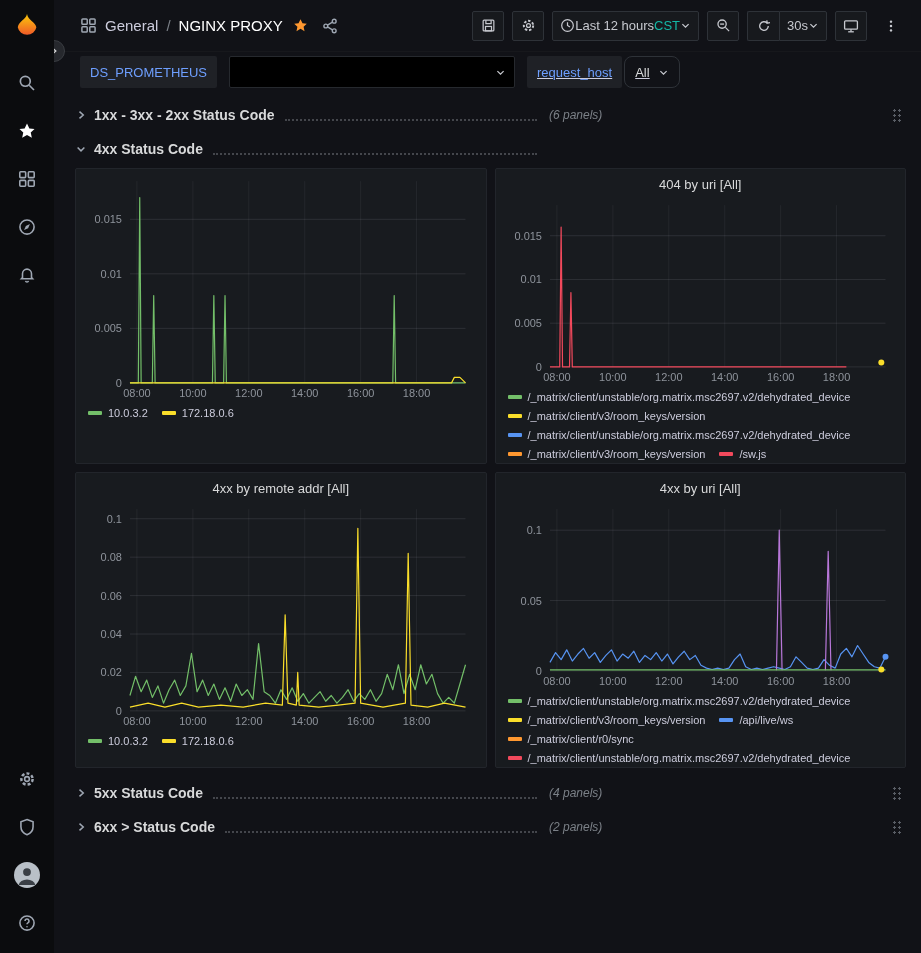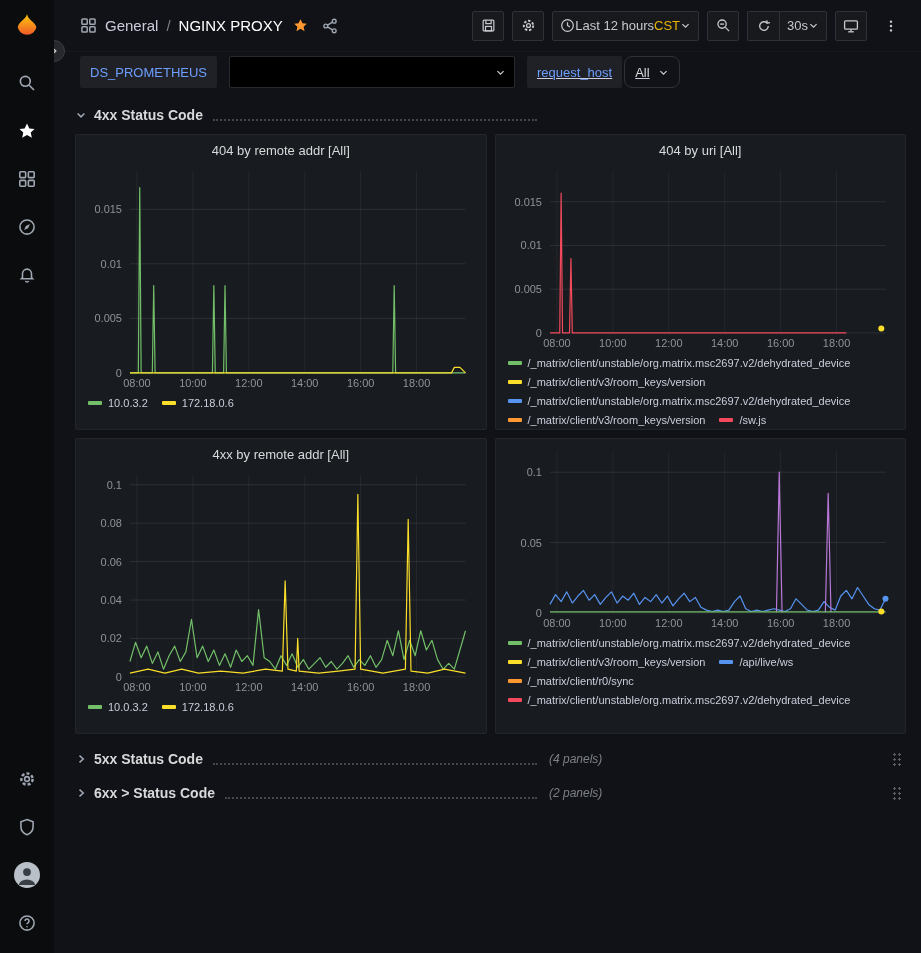--- a/index.html
+++ b/index.html
@@ -27,21 +27,21 @@
   .apps-icon{color:#9fa7b3;display:flex;}
   .crumb-section{color:#ccccdc;font-size:15px;cursor:pointer;}
   .crumb-sep{color:#7b8087;font-size:15px;}
   .crumb-title{color:#ffffff;font-size:15px;font-weight:500;cursor:pointer;}
   .star-fav{color:#ff9830;display:flex;margin-left:2px;cursor:pointer;}
   .share-btn{color:#9fa7b3;display:flex;margin-left:6px;cursor:pointer;}
   .header-right{margin-left:auto;display:flex;align-items:center;gap:8px;}
   .tb-btn{height:30px;min-width:32px;padding:0 7px;border:1px solid #2e3238;background:#17191d;
     border-radius:2px;display:flex;align-items:center;justify-content:center;
     color:#c7c9cf;font-size:13px;cursor:pointer;white-space:nowrap;}
-  .tb-btn .tz{color:#eab308;}
+  .tb-btn .tz{color:#14b8a6;}
   .tb-group{display:flex;align-items:center;}
   .tb-group .tb-btn:first-child{border-right:none;border-radius:2px 0 0 2px;}
   .tb-group .tb-btn:last-child{border-radius:0 2px 2px 0;}
   .kebab-btn{border:none;background:transparent;}
   
   .varbar{height:38px;display:flex;align-items:center;gap:12px;padding:2px 14px 0 26px;flex:none;}
   .var-chip{height:32px;display:flex;align-items:center;padding:0 10px;background:#1f2126;
     color:#6e9fff;font-weight:500;border-radius:2px;cursor:pointer;}
   .var-select{width:286px;height:32px;background:#000;border:1px solid #26292e;border-radius:2px;
     display:flex;align-items:center;justify-content:flex-end;padding:0 8px;color:#c7c9cf;cursor:pointer;}
@@ -263,36 +263,48 @@
           <span>All</span>
           <svg width="11" height="11" viewBox="0 0 16 16" fill="none" stroke="#c7c9cf" stroke-width="1.8">
             <polyline points="3.5 6 8 10.5 12.5 6"></polyline>
           </svg>
         </div>
       </div>
     </div>
 
     <div class="content">
 
+      <div class="row-header">
+        <div class="row-left">
+          <span class="row-chev">
+            <svg width="12" height="12" viewBox="0 0 16 16" fill="none" stroke="currentColor" stroke-width="2">
+                <polyline points="6 3.5 11 8 6 12.5"></polyline>
+              </svg>
+          </span>
+          <span class="row-title">1xx - 3xx - 2xx Status Code</span>
+          <span class="row-dots"></span>
+        </div>
+        <span class="panels-label">(6 panels)</span>
+        <span class="drag-handle"></span>
+      </div>
 
       <div class="row-header">
         <div class="row-left">
           <span class="row-chev">
             <svg width="12" height="12" viewBox="0 0 16 16" fill="none" stroke="currentColor" stroke-width="2">
                 <polyline points="3.5 6 8 10.5 12.5 6"></polyline>
               </svg>
           </span>
           <span class="row-title">4xx Status Code</span>
           <span class="row-dots"></span>
         </div>
       </div>
 
       <div class="grid">
         <div class="panel">
-          <div class="panel-title">404 by remote addr [All]</div>
           <div class="chart-wrap h-tall">
             <svg viewBox="0 0 390 228">
                 <line x1="51" x2="51" y1="8" y2="210" stroke="rgba(204,204,220,0.07)" stroke-width="1"></line>
                 <text x="51" y="224" text-anchor="middle" fill="#8e939b" font-size="11">08:00</text>
                 <line x1="107" x2="107" y1="8" y2="210" stroke="rgba(204,204,220,0.07)" stroke-width="1"></line>
                 <text x="107" y="224" text-anchor="middle" fill="#8e939b" font-size="11">10:00</text>
                 <line x1="163" x2="163" y1="8" y2="210" stroke="rgba(204,204,220,0.07)" stroke-width="1"></line>
                 <text x="163" y="224" text-anchor="middle" fill="#8e939b" font-size="11">12:00</text>
                 <line x1="219" x2="219" y1="8" y2="210" stroke="rgba(204,204,220,0.07)" stroke-width="1"></line>
                 <text x="219" y="224" text-anchor="middle" fill="#8e939b" font-size="11">14:00</text>
@@ -411,20 +423,21 @@
                 <span class="legend-swatch" style="background: rgb(115, 191, 105);"></span>
                 <span>10.0.3.2</span>
               </div>
               <div class="legend-item">
                 <span class="legend-swatch" style="background: rgb(250, 222, 42);"></span>
                 <span>172.18.0.6</span>
               </div>
             </div>
         </div>
         <div class="panel">
+          <div class="panel-title">4xx by uri [All]</div>
           <div class="chart-wrap h-short">
             <svg viewBox="0 0 390 188">
                 <line x1="51" x2="51" y1="8" y2="170" stroke="rgba(204,204,220,0.07)" stroke-width="1"></line>
                 <text x="51" y="184" text-anchor="middle" fill="#8e939b" font-size="11">08:00</text>
                 <line x1="107" x2="107" y1="8" y2="170" stroke="rgba(204,204,220,0.07)" stroke-width="1"></line>
                 <text x="107" y="184" text-anchor="middle" fill="#8e939b" font-size="11">10:00</text>
                 <line x1="163" x2="163" y1="8" y2="170" stroke="rgba(204,204,220,0.07)" stroke-width="1"></line>
                 <text x="163" y="184" text-anchor="middle" fill="#8e939b" font-size="11">12:00</text>
                 <line x1="219" x2="219" y1="8" y2="170" stroke="rgba(204,204,220,0.07)" stroke-width="1"></line>
                 <text x="219" y="184" text-anchor="middle" fill="#8e939b" font-size="11">14:00</text>

